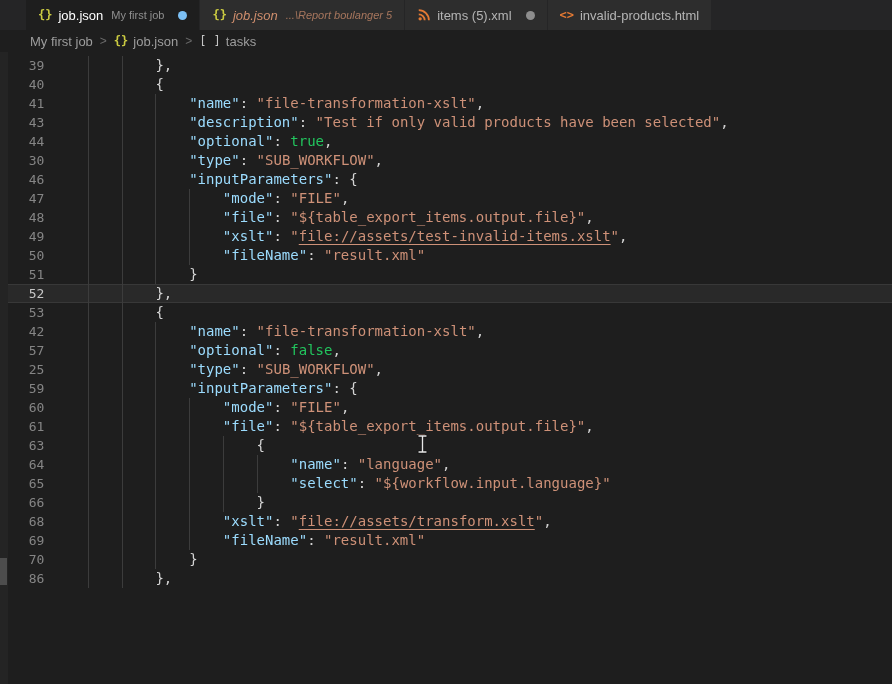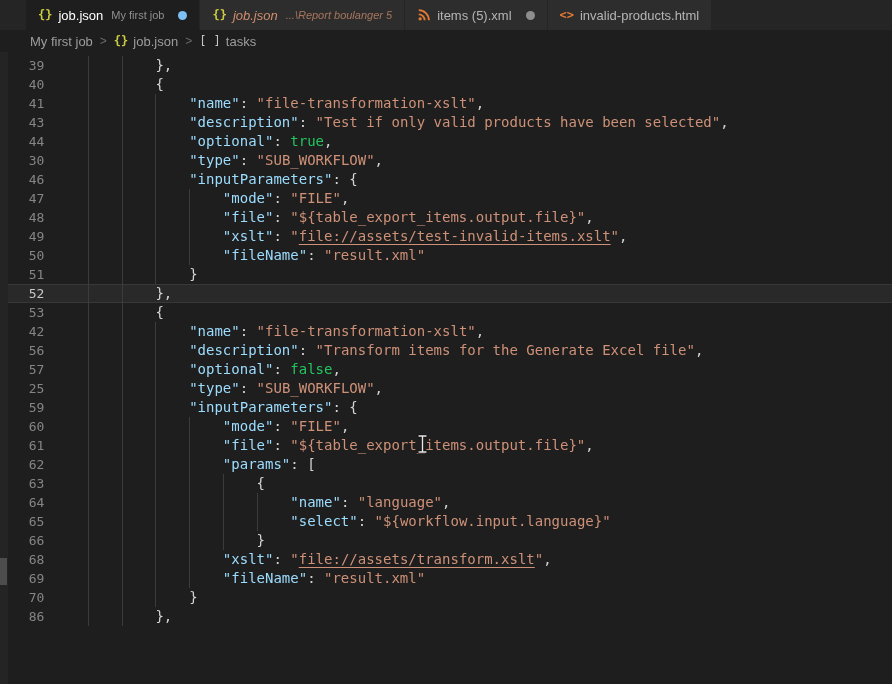--- a/index.html
+++ b/index.html
@@ -163,46 +163,38 @@
     </div>
     <div class="row">
       <span class="ln">53</span>
       <span class="code"><span class="guide" style="left: calc(0ch + 18px);"></span><span class="guide" style="left: calc(4ch + 18px);"></span><span>        </span><span class="tk-p">{</span></span>
     </div>
     <div class="row">
       <span class="ln">42</span>
       <span class="code"><span class="guide" style="left: calc(0ch + 18px);"></span><span class="guide" style="left: calc(4ch + 18px);"></span><span class="guide" style="left: calc(8ch + 18px);"></span><span>            </span><span class="tk-k">"name"</span><span class="tk-p">: </span><span class="tk-s">"file-transformation-xslt"</span><span class="tk-p">,</span></span>
     </div>
     <div class="row">
-      <span class="ln">56</span>
-      <span class="code"><span class="guide" style="left: calc(0ch + 18px);"></span><span class="guide" style="left: calc(4ch + 18px);"></span><span class="guide" style="left: calc(8ch + 18px);"></span><span>            </span><span class="tk-k">"description"</span><span class="tk-p">: </span><span class="tk-s">"Transform items for the Generate Excel file"</span><span class="tk-p">,</span></span>
-    </div>
-    <div class="row">
       <span class="ln">57</span>
       <span class="code"><span class="guide" style="left: calc(0ch + 18px);"></span><span class="guide" style="left: calc(4ch + 18px);"></span><span class="guide" style="left: calc(8ch + 18px);"></span><span>            </span><span class="tk-k">"optional"</span><span class="tk-p">: </span><span class="tk-b">false</span><span class="tk-p">,</span></span>
     </div>
     <div class="row">
       <span class="ln">25</span>
       <span class="code"><span class="guide" style="left: calc(0ch + 18px);"></span><span class="guide" style="left: calc(4ch + 18px);"></span><span class="guide" style="left: calc(8ch + 18px);"></span><span>            </span><span class="tk-k">"type"</span><span class="tk-p">: </span><span class="tk-s">"SUB_WORKFLOW"</span><span class="tk-p">,</span></span>
     </div>
     <div class="row">
       <span class="ln">59</span>
       <span class="code"><span class="guide" style="left: calc(0ch + 18px);"></span><span class="guide" style="left: calc(4ch + 18px);"></span><span class="guide" style="left: calc(8ch + 18px);"></span><span>            </span><span class="tk-k">"inputParameters"</span><span class="tk-p">: {</span></span>
     </div>
     <div class="row">
       <span class="ln">60</span>
       <span class="code"><span class="guide" style="left: calc(0ch + 18px);"></span><span class="guide" style="left: calc(4ch + 18px);"></span><span class="guide" style="left: calc(8ch + 18px);"></span><span class="guide" style="left: calc(12ch + 18px);"></span><span>                </span><span class="tk-k">"mode"</span><span class="tk-p">: </span><span class="tk-s">"FILE"</span><span class="tk-p">,</span></span>
     </div>
     <div class="row">
       <span class="ln">61</span>
       <span class="code"><span class="guide" style="left: calc(0ch + 18px);"></span><span class="guide" style="left: calc(4ch + 18px);"></span><span class="guide" style="left: calc(8ch + 18px);"></span><span class="guide" style="left: calc(12ch + 18px);"></span><span>                </span><span class="tk-k">"file"</span><span class="tk-p">: </span><span class="tk-s">"${table_export_items.output.file}"</span><span class="tk-p">,</span></span>
-    </div>
-    <div class="row">
-      <span class="ln">62</span>
-      <span class="code"><span class="guide" style="left: calc(0ch + 18px);"></span><span class="guide" style="left: calc(4ch + 18px);"></span><span class="guide" style="left: calc(8ch + 18px);"></span><span class="guide" style="left: calc(12ch + 18px);"></span><span>                </span><span class="tk-k">"params"</span><span class="tk-p">: [</span></span>
     </div>
     <div class="row">
       <span class="ln">63</span>
       <span class="code"><span class="guide" style="left: calc(0ch + 18px);"></span><span class="guide" style="left: calc(4ch + 18px);"></span><span class="guide" style="left: calc(8ch + 18px);"></span><span class="guide" style="left: calc(12ch + 18px);"></span><span class="guide" style="left: calc(16ch + 18px);"></span><span>                    </span><span class="tk-p">{</span></span>
     </div>
     <div class="row">
       <span class="ln">64</span>
       <span class="code"><span class="guide" style="left: calc(0ch + 18px);"></span><span class="guide" style="left: calc(4ch + 18px);"></span><span class="guide" style="left: calc(8ch + 18px);"></span><span class="guide" style="left: calc(12ch + 18px);"></span><span class="guide" style="left: calc(16ch + 18px);"></span><span class="guide" style="left: calc(20ch + 18px);"></span><span>                        </span><span class="tk-k">"name"</span><span class="tk-p">: </span><span class="tk-s">"language"</span><span class="tk-p">,</span></span>
     </div>
     <div class="row">

